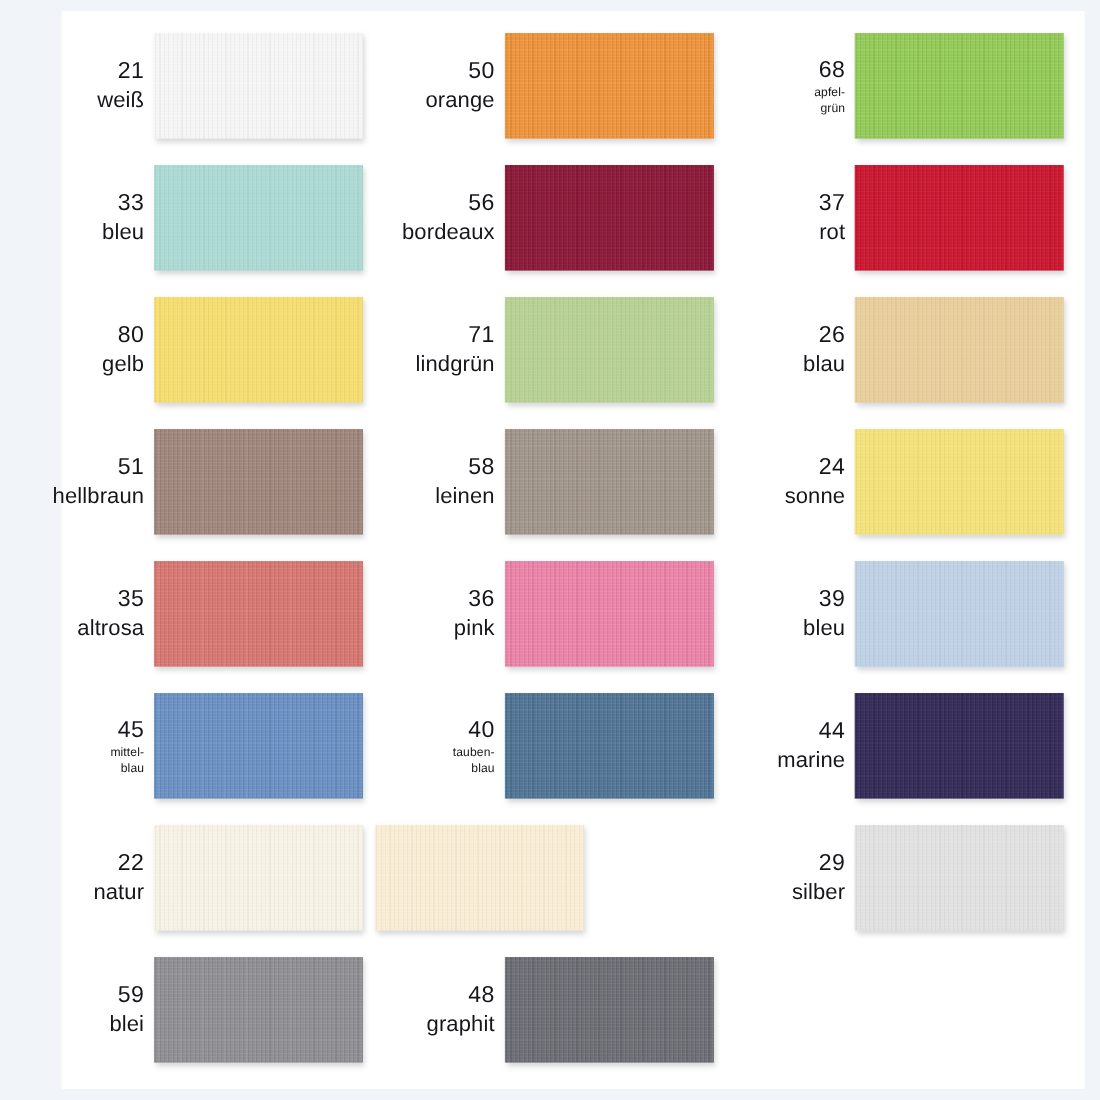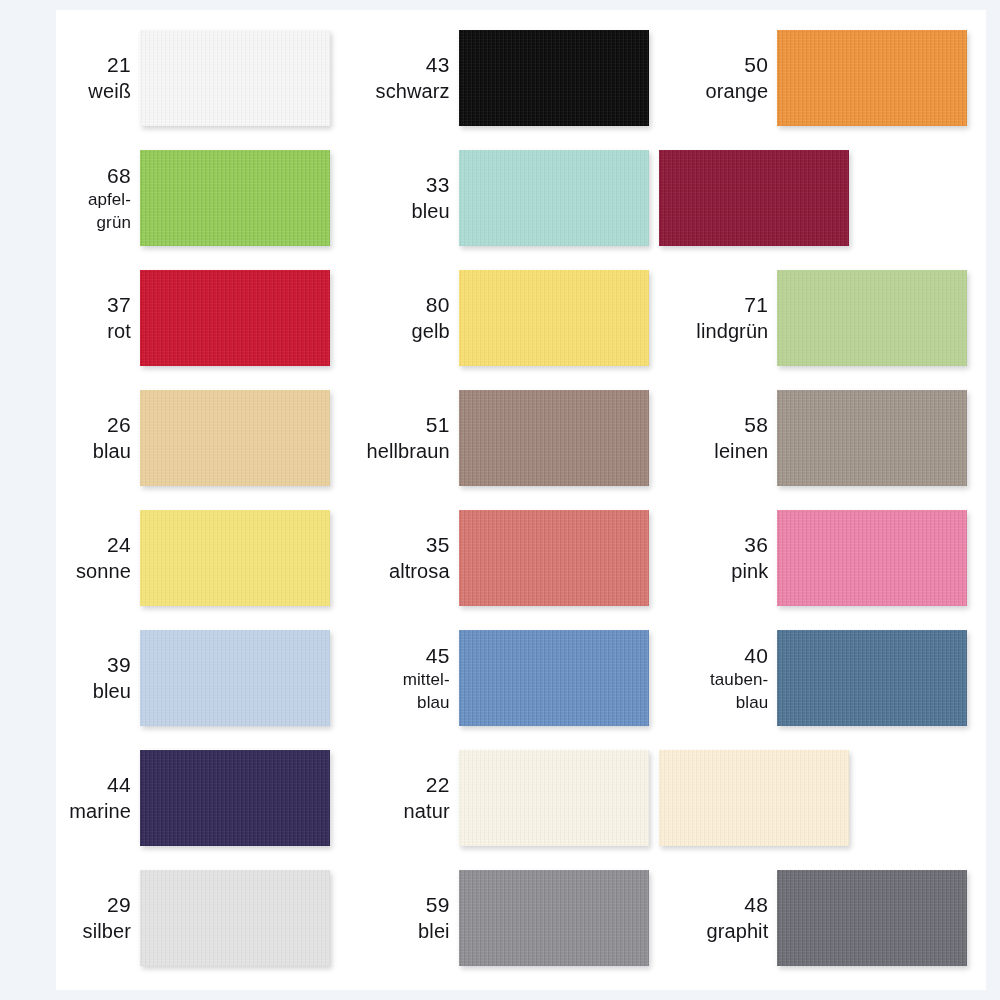--- a/index.html
+++ b/index.html
@@ -81,21 +81,21 @@
 
   .swatch-name {
     font-size: 20px;
     letter-spacing: 0.1px;
     font-weight: 400;
     white-space: pre-line;
     line-height: 1.32;
   }
 
   .swatch-name.small {
-    font-size: 17px;
+    font-size: 11px;
   }
 
   .swatch-chip {
     position: relative;
     width: 190px;
     height: 96px;
     flex: 0 0 190px;
     box-shadow: 2px 3px 5px rgba(120,124,132,0.33);
     overflow: hidden;
   }
@@ -141,27 +141,20 @@
   <div class="grid" id="swatch-grid">
       <div class="swatch-cell">
         <div class="label-block">
           <div class="swatch-code">21</div>
           <div class="swatch-name">weiß</div>
         </div>
         <div class="swatch-chip pale" title="weiß" style="background-color: rgb(247, 247, 247);"></div>
       </div>
       <div class="swatch-cell">
         <div class="label-block">
-          <div class="swatch-code">43</div>
-          <div class="swatch-name">schwarz</div>
-        </div>
-        <div class="swatch-chip dark" title="schwarz" style="background-color: rgb(10, 10, 10);"></div>
-      </div>
-      <div class="swatch-cell">
-        <div class="label-block">
           <div class="swatch-code">50</div>
           <div class="swatch-name">orange</div>
         </div>
         <div class="swatch-chip mid" title="orange" style="background-color: rgb(240, 147, 57);"></div>
       </div>
       <div class="swatch-cell">
         <div class="label-block">
           <div class="swatch-code">68</div>
           <div class="swatch-name small">apfel-
 grün</div>
@@ -169,20 +162,24 @@
         <div class="swatch-chip mid" title="apfelgrün" style="background-color: rgb(147, 204, 86);"></div>
       </div>
       <div class="swatch-cell">
         <div class="label-block">
           <div class="swatch-code">33</div>
           <div class="swatch-name">bleu</div>
         </div>
         <div class="swatch-chip pale" title="mint" style="background-color: rgb(173, 220, 213);"></div>
       </div>
       <div class="swatch-cell">
+        <div class="label-block">
+          <div class="swatch-code">56</div>
+          <div class="swatch-name">bordeaux</div>
+        </div>
         <div class="swatch-chip dark" title="bordeaux" style="background-color: rgb(139, 24, 56);"></div>
       </div>
       <div class="swatch-cell">
         <div class="label-block">
           <div class="swatch-code">37</div>
           <div class="swatch-name">rot</div>
         </div>
         <div class="swatch-chip dark" title="rot" style="background-color: rgb(203, 21, 47);"></div>
       </div>
       <div class="swatch-cell">

